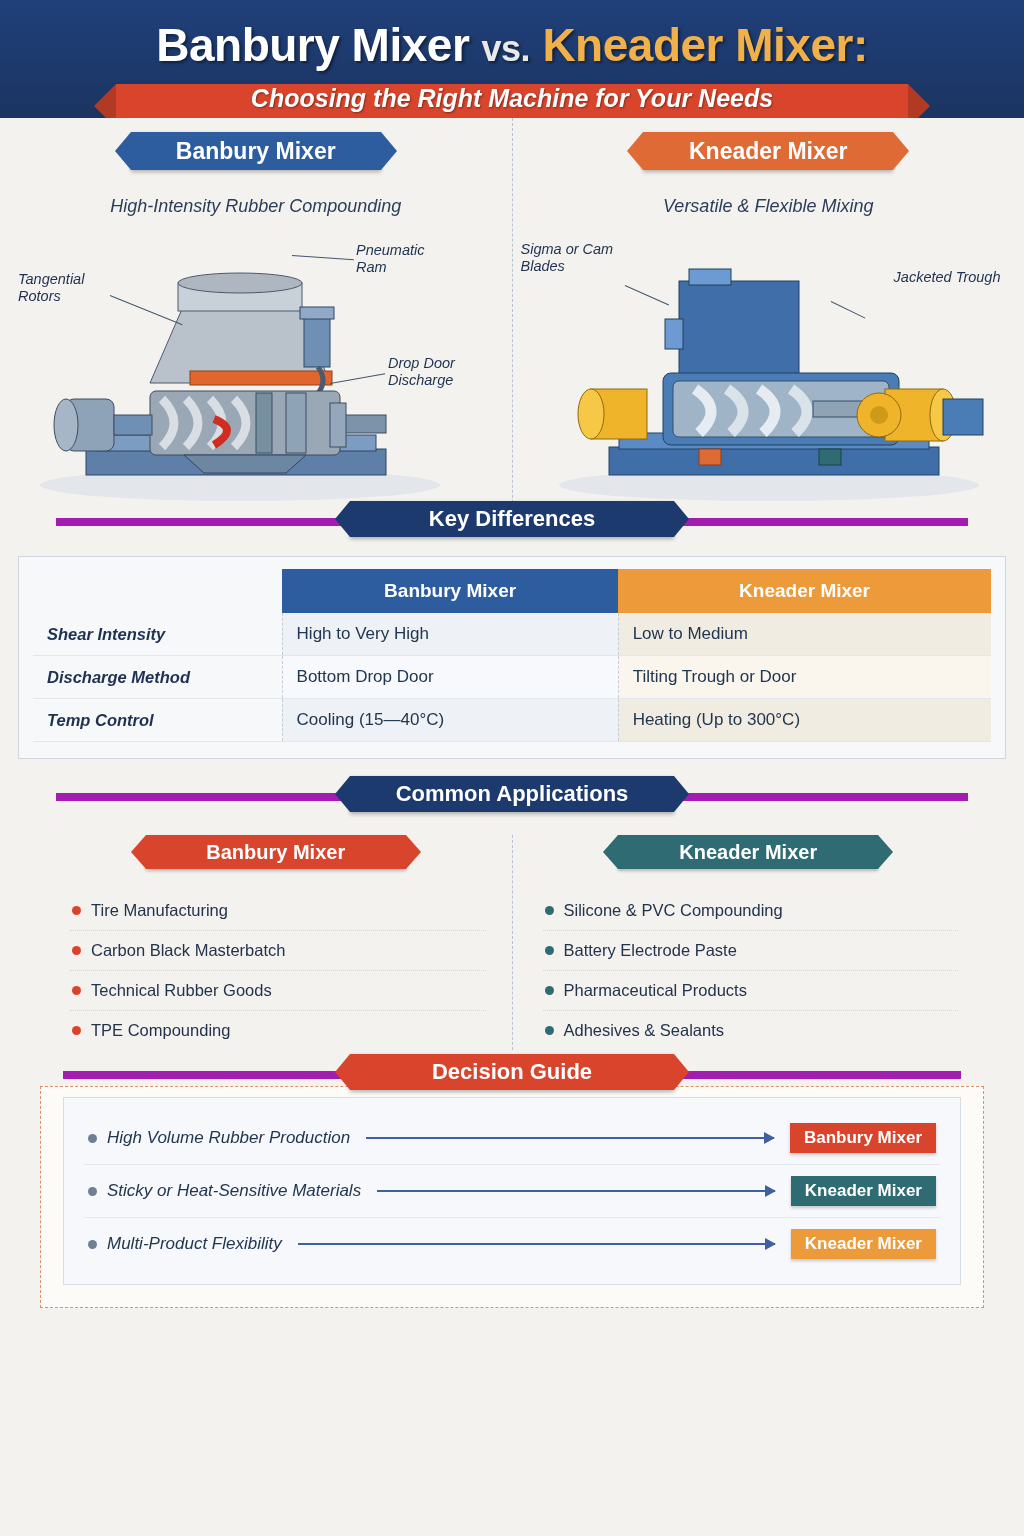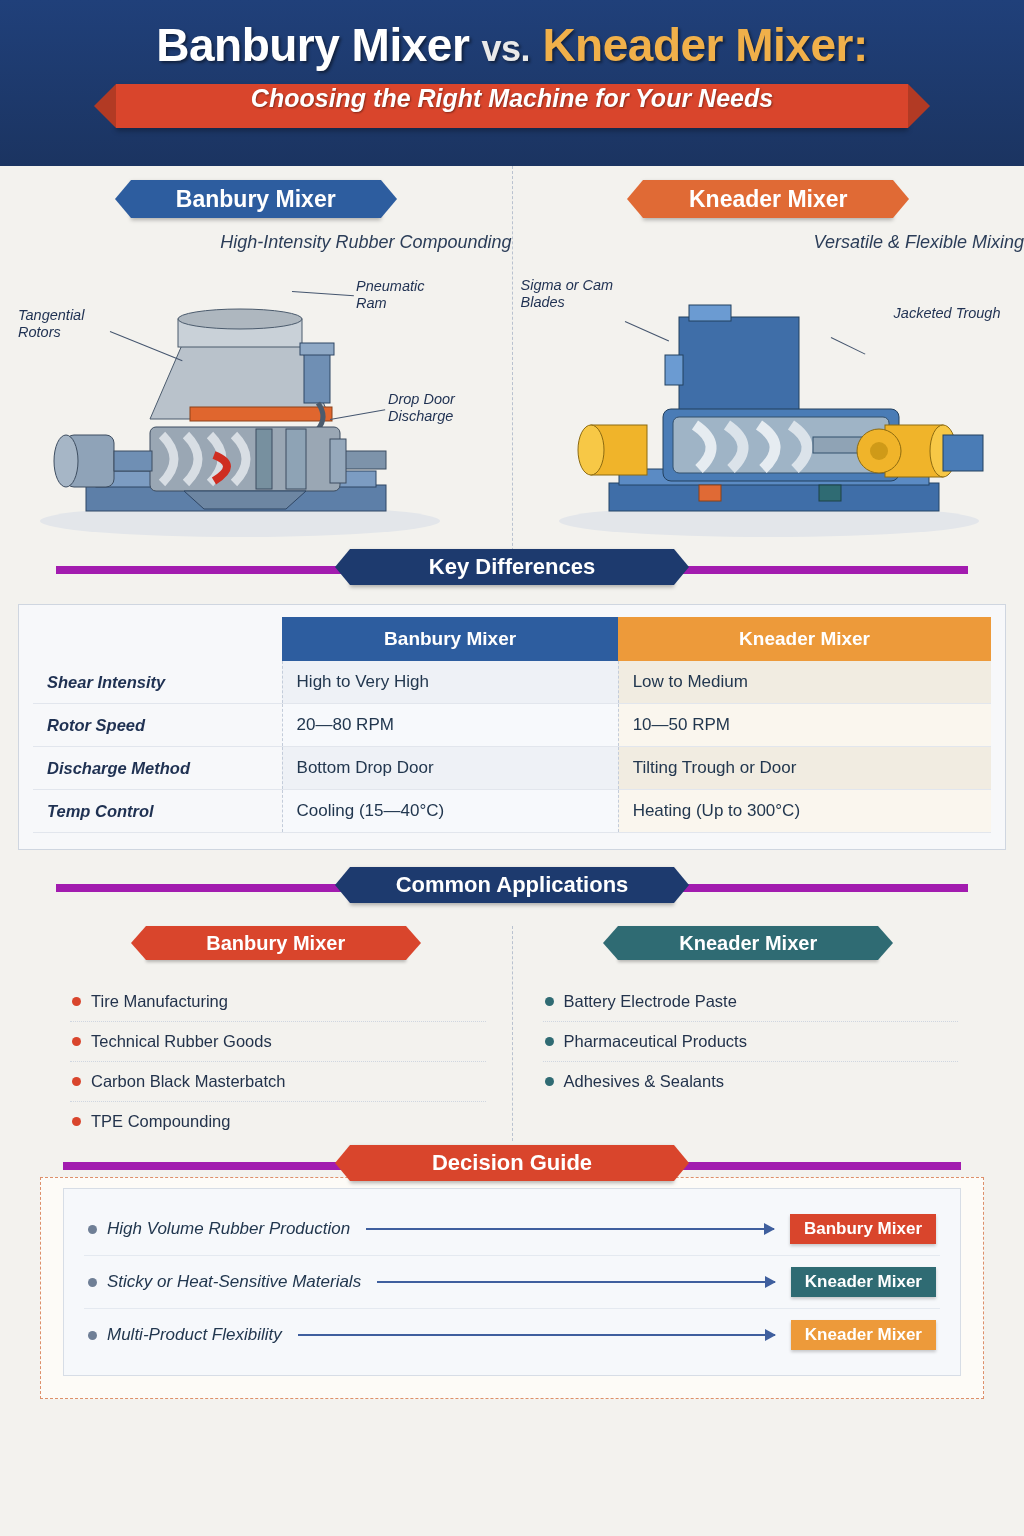--- a/index.html
+++ b/index.html
@@ -6,21 +6,21 @@
   body{
     width:1024px;height:1536px;
     font-family:"Liberation Sans", sans-serif;
     background:#f3f2ee;
     overflow:hidden;
     position:relative;
   }
   
   .header{
     position:relative;
-    height:166px;
+    height:118px;
     background:#1d3a6e;
     background-image:linear-gradient(180deg,#20407a 0%,#1b3461 100%);
     overflow:hidden;
   }
   .header-title{
     text-align:center;
     margin:0;
     padding-top:18px;
     font-size:46px;
     font-weight:bold;
@@ -69,21 +69,21 @@
   .tag.orange{background:#e06a35;}
   .tag:before,.tag:after{
     content:"";position:absolute;top:0;width:0;height:0;
     border-top:19px solid transparent;border-bottom:19px solid transparent;
   }
   .tag.blue:before{left:-16px;border-right:16px solid #2d5d9f;}
   .tag.blue:after{right:-16px;border-left:16px solid #2d5d9f;}
   .tag.orange:before{left:-16px;border-right:16px solid #e06a35;}
   .tag.orange:after{right:-16px;border-left:16px solid #e06a35;}
   .subtitle{
-    text-align:right;margin:14px 0 0;
+    text-align:center;margin:26px 0 0;
     font-size:18px;font-style:italic;color:#2b3d58;
   }
   .illus{position:relative;height:290px;margin-top:6px;}
   .callout{
     position:absolute;font-size:14.5px;font-style:italic;color:#1f3152;
     line-height:1.2;
   }
   .leader{position:absolute;background:#44556e;height:1px;transform-origin:left center;}
   svg.machine{position:absolute;left:0;top:0;}
   
@@ -326,25 +326,20 @@
         <th class="kmx">Kneader Mixer</th>
       </tr>
     </thead>
     <tbody>
       <tr>
         <td class="rowlabel">Shear Intensity</td>
         <td class="c1">High to Very High</td>
         <td class="c2">Low to Medium</td>
       </tr>
       <tr>
-        <td class="rowlabel">Rotor Speed</td>
-        <td class="c1">20—80 RPM</td>
-        <td class="c2">10—50 RPM</td>
-      </tr>
-      <tr>
         <td class="rowlabel">Discharge Method</td>
         <td class="c1">Bottom Drop Door</td>
         <td class="c2">Tilting Trough or Door</td>
       </tr>
       <tr>
         <td class="rowlabel">Temp Control</td>
         <td class="c1">Cooling (15—40°C)</td>
         <td class="c2">Heating (Up to 300°C)</td>
       </tr>
     </tbody>
@@ -360,37 +355,41 @@
     <div class="app-tag red">
       <span>Banbury Mixer</span>
     </div>
     <ul class="app-list">
       <li>
           <span class="dot red"></span>
           <span>Tire Manufacturing</span>
         </li>
       <li>
           <span class="dot red"></span>
+          <span>Carbon Black Masterbatch</span>
+        </li>
+      <li>
+          <span class="dot red"></span>
           <span>Technical Rubber Goods</span>
-        </li>
-      <li>
-          <span class="dot red"></span>
-          <span>Carbon Black Masterbatch</span>
         </li>
       <li>
           <span class="dot red"></span>
           <span>TPE Compounding</span>
         </li>
     </ul>
   </div>
   <div class="app-col">
     <div class="app-tag teal">
       <span>Kneader Mixer</span>
     </div>
     <ul class="app-list">
+      <li>
+          <span class="dot teal"></span>
+          <span>Silicone &amp; PVC Compounding</span>
+        </li>
       <li>
           <span class="dot teal"></span>
           <span>Battery Electrode Paste</span>
         </li>
       <li>
           <span class="dot teal"></span>
           <span>Pharmaceutical Products</span>
         </li>
       <li>
           <span class="dot teal"></span>

